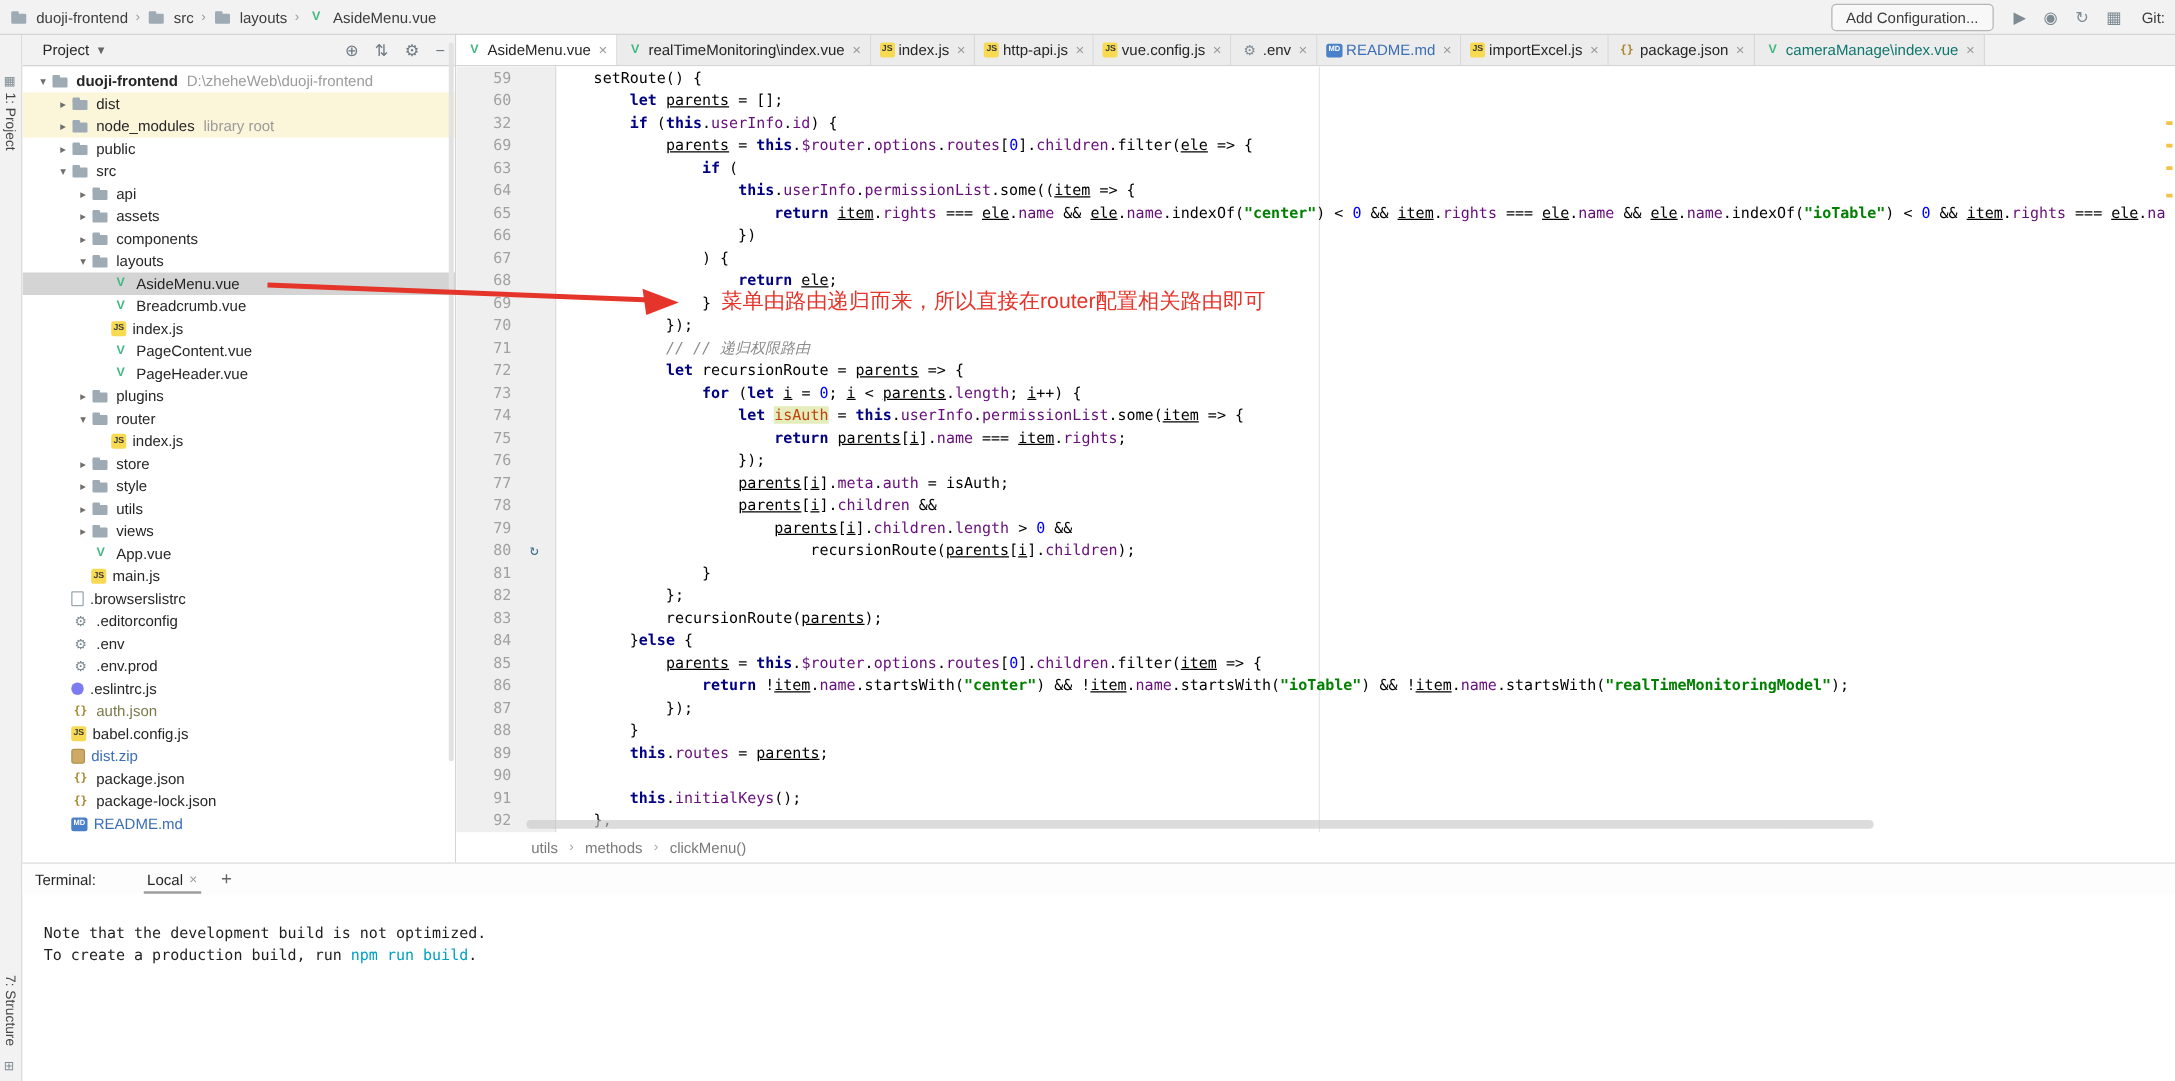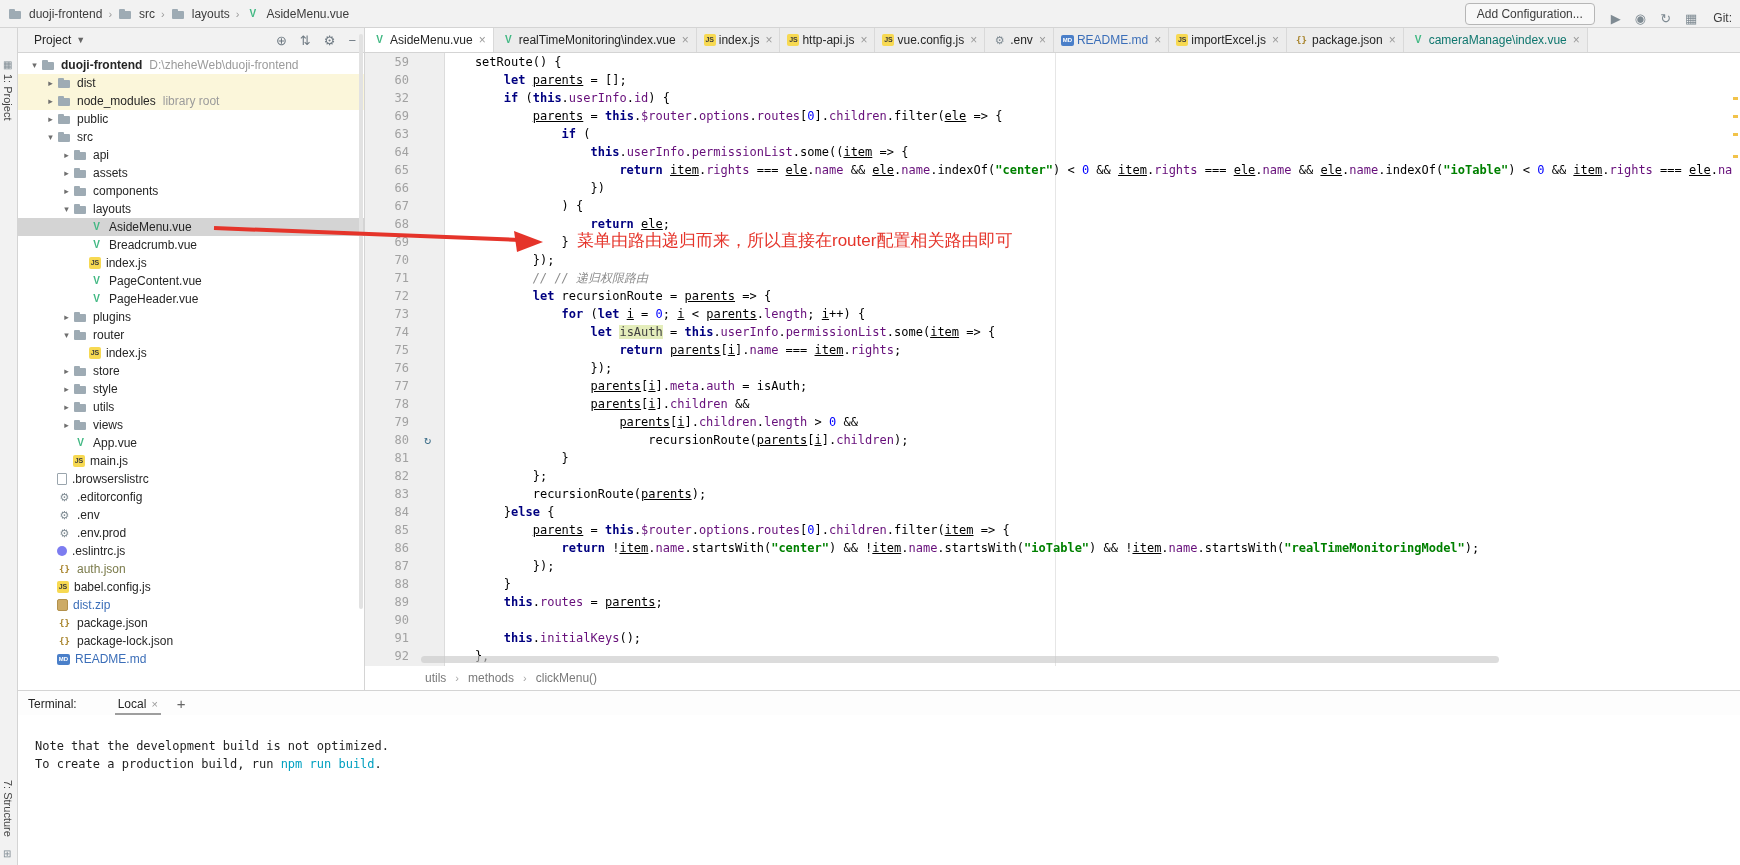--- a/index.html
+++ b/index.html
@@ -5,21 +5,21 @@
   * { margin:0; padding:0; box-sizing:border-box; }
   body { font-family:"Liberation Sans", sans-serif; font-size:12px; background:#fff; }
   #app { position:relative; width:1740px; height:865px; overflow:hidden; background:#fff; }
 
   
   .titlebar { position:absolute; left:0; top:0; width:100%; height:28px; background:#f2f2f2;
               border-bottom:1px solid #d4d4d4; display:flex; align-items:center; }
   .tb-crumbs { display:flex; align-items:center; padding-left:8px; gap:3px; color:#3c3c3c; }
   .tb-item { display:inline-flex; align-items:center; gap:3px; }
   .tb-sep { color:#9a9a9a; margin:0 3px; font-size:11px; }
-  .tb-right { margin-left:auto; display:flex; align-items:flex-end; gap:16px; padding-right:8px; }
+  .tb-right { margin-left:auto; display:flex; align-items:center; gap:16px; padding-right:8px; }
   .add-config-btn { border:1px solid #b6b6b6; border-radius:4px; background:#f8f8f8; padding:3px 11px;
                     font-size:12px; color:#3c3c3c; }
   .tb-icon { color:#7f8b93; font-size:13px; line-height:1; }
   .git-label { color:#3c3c3c; white-space:nowrap; }
 
   
   .stripe { position:absolute; left:0; top:28px; width:18px; height:837px; background:#f2f2f2;
             border-right:1px solid #d4d4d4; }
   .stripe-label { position:absolute; left:2px; writing-mode:vertical-rl; font-size:11px; color:#444; }
   .stripe-top-label { top:46px; }
@@ -86,21 +86,21 @@
   .gut { width:37px; flex:none; text-align:center; }
   .rec-icon { color:#41718c; font-size:12px; }
   .ltext { white-space:pre; overflow:hidden; flex:1; color:#000; }
   .tk-p { color:#000; }
   .tk-k { color:#000080; font-weight:bold; }
   .tk-s { color:#008000; font-weight:bold; }
   .tk-n { color:#0000ff; }
   .tk-c { color:#8c8c8c; font-style:italic; }
   .tk-m { color:#660e7a; }
   .tk-u { color:#000; text-decoration:underline; }
-  .tk-hl { color:#404040; background:#e4edbb; }
+  .tk-hl { color:#c2410c; background:#e4edbb; }
   .vscroll { position:absolute; right:0; top:0; bottom:0; width:10px; }
   .scroll-mark { position:absolute; right:2px; width:5px; height:3px; background:#f2c349; }
   .hscroll { position:absolute; left:56px; bottom:27px; width:1078px; height:7px; background:#c9c9c9;
              opacity:.65; border-radius:4px; }
   .crumbbar { position:absolute; left:0; right:0; bottom:0; height:24px; background:#fff; display:flex;
               align-items:center; padding-left:60px; gap:9px; color:#7a7a7a; }
   .crumb-sep { color:#a5a5a5; font-size:11px; }
 
   
   .terminal { position:absolute; left:18px; top:690px; width:1722px; height:175px; background:#fff;

